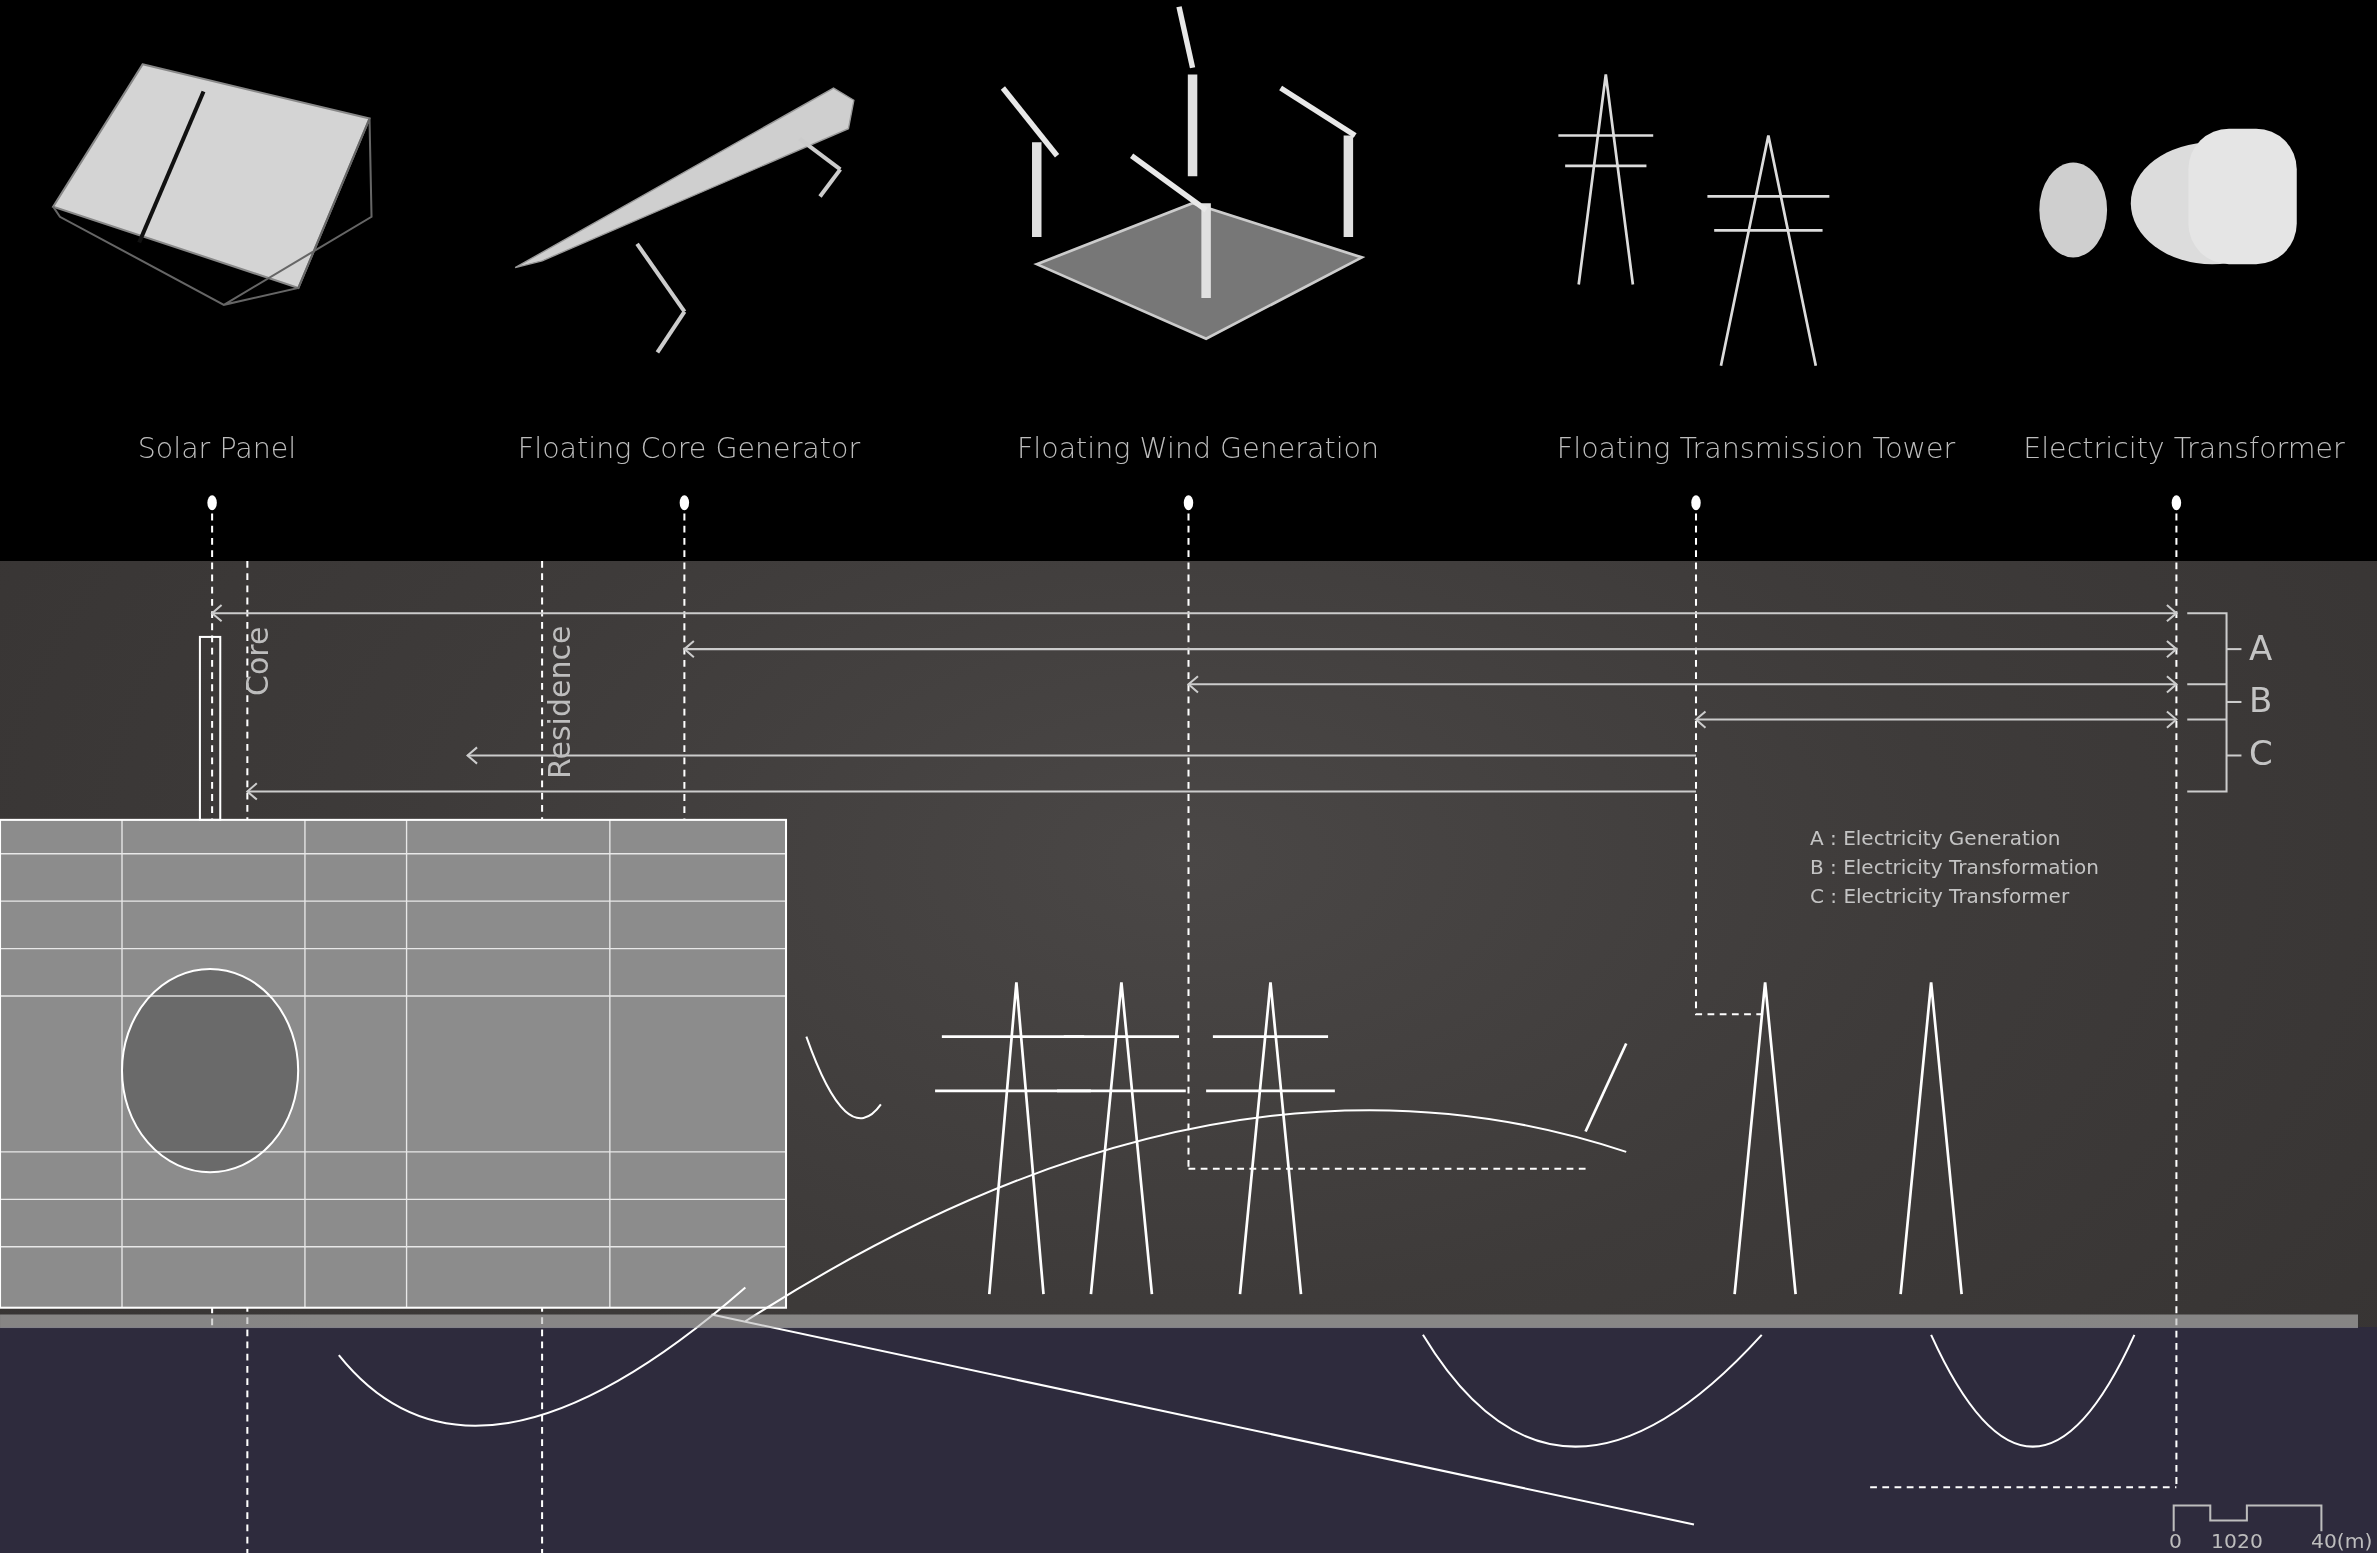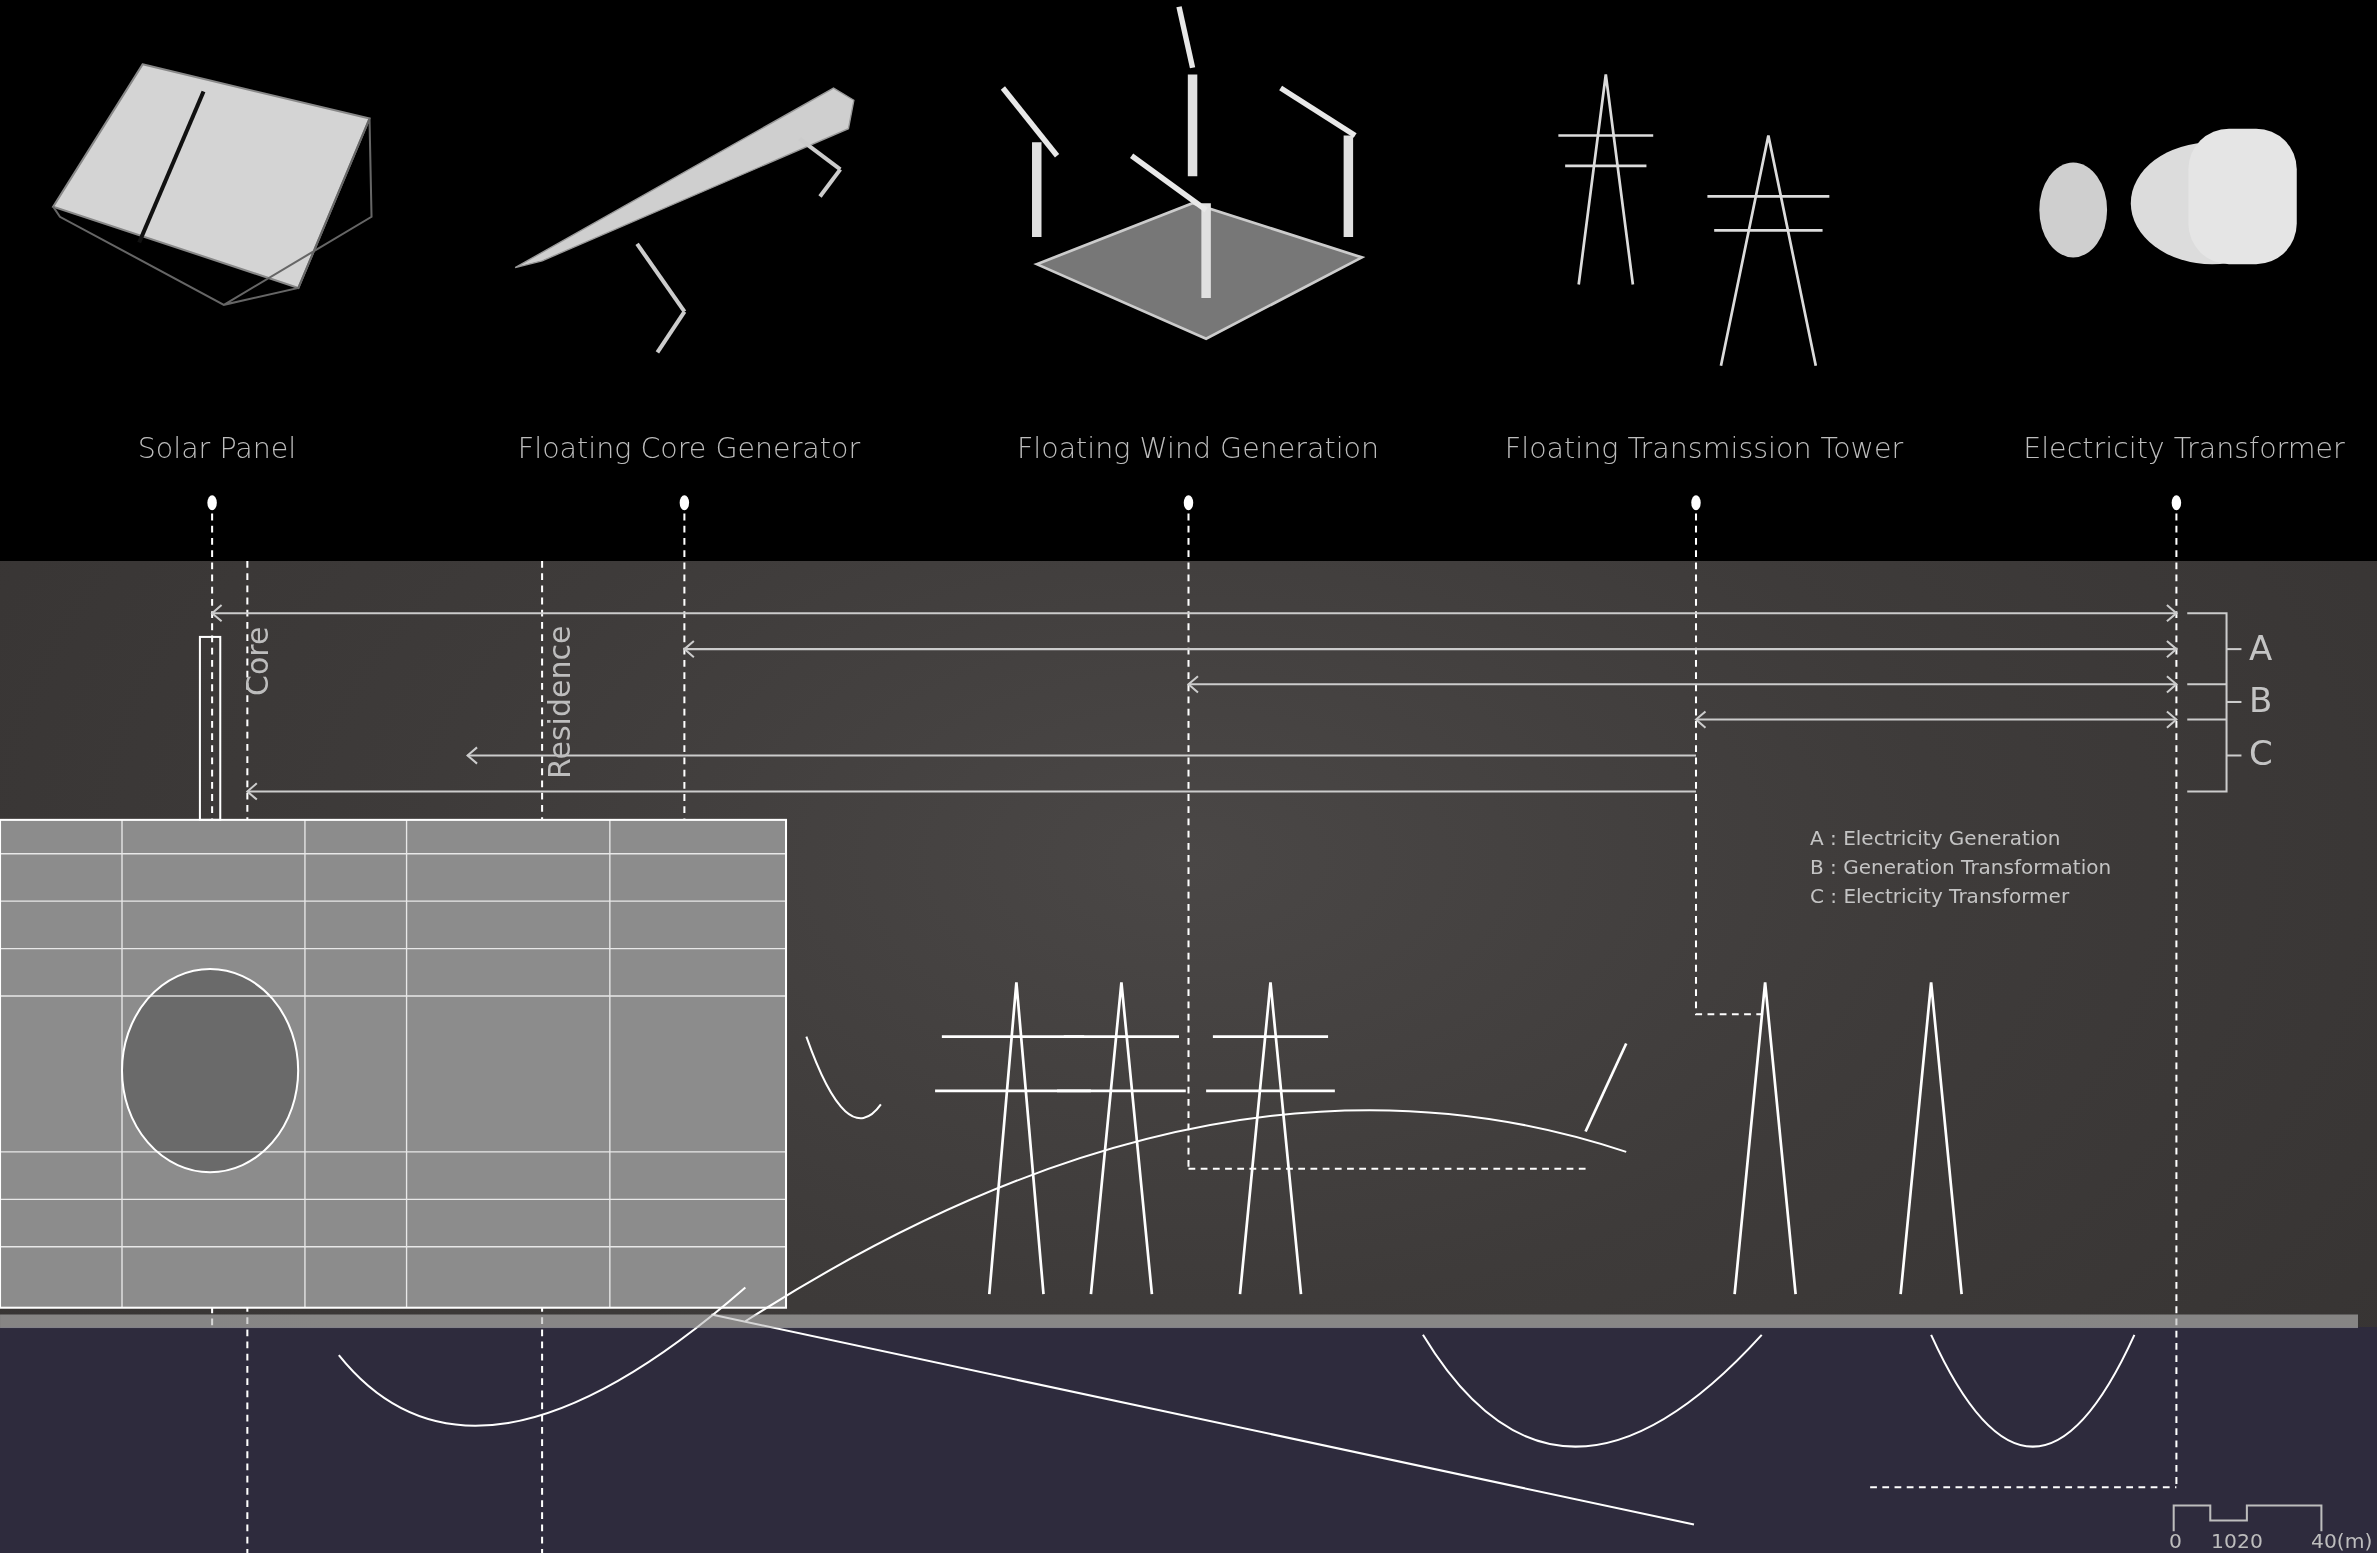--- a/index.html
+++ b/index.html
@@ -67,21 +67,21 @@
     <g>
       <ellipse cx="3265" cy="300" rx="120" ry="90" fill="#dcdcdc"></ellipse>
       <rect x="3230" y="190" width="160" height="200" rx="60" fill="#e5e5e5"></rect>
       <ellipse cx="3060" cy="310" rx="50" ry="70" fill="#cfcfcf"></ellipse>
     </g>
   </svg>
 
   <div class="label" style="left:217px">Solar Panel</div>
   <div class="label" style="left:689px">Floating Core Generator</div>
   <div class="label" style="left:1198px">Floating Wind Generation</div>
-  <div class="label" style="left:1704px">Floating Transmission Tower</div>
+  <div class="label" style="left:1756px">Floating Transmission Tower</div>
   <div class="label" style="left:2184px">Electricity Transformer</div>
 </div>
 
 <div class="section"></div>
 <div class="sea"></div>
 
 <svg width="2377" height="1553" viewBox="0 0 3508 2292">
   <g stroke="#fff" stroke-width="3" stroke-dasharray="10,8" fill="none">
     <line x1="313" y1="740" x2="313" y2="1960"></line>
     <line x1="1010" y1="740" x2="1010" y2="1225"></line>
@@ -176,21 +176,21 @@
 
 <div class="vlabel" style="left:240px;top:696px">Core</div>
 <div class="vlabel" style="left:542px;top:779px">Residence</div>
 
 <div class="brk" style="left:2249px;top:628px">A</div>
 <div class="brk" style="left:2249px;top:680px">B</div>
 <div class="brk" style="left:2249px;top:733px">C</div>
 
 <div class="legend">
   <div>A : Electricity Generation</div>
-  <div>B : Generation Transformation</div>
+  <div>B : Electricity Transformation</div>
   <div>C : Electricity Transformer</div>
 </div>
 
 <div class="scale">
   <span class="scale-lbl" style="left:0px">0</span>
   <span class="scale-lbl" style="left:42px">10</span>
   <span class="scale-lbl" style="left:68px">20</span>
   <span class="scale-lbl" style="left:142px">40(m)</span>
 </div>
 

